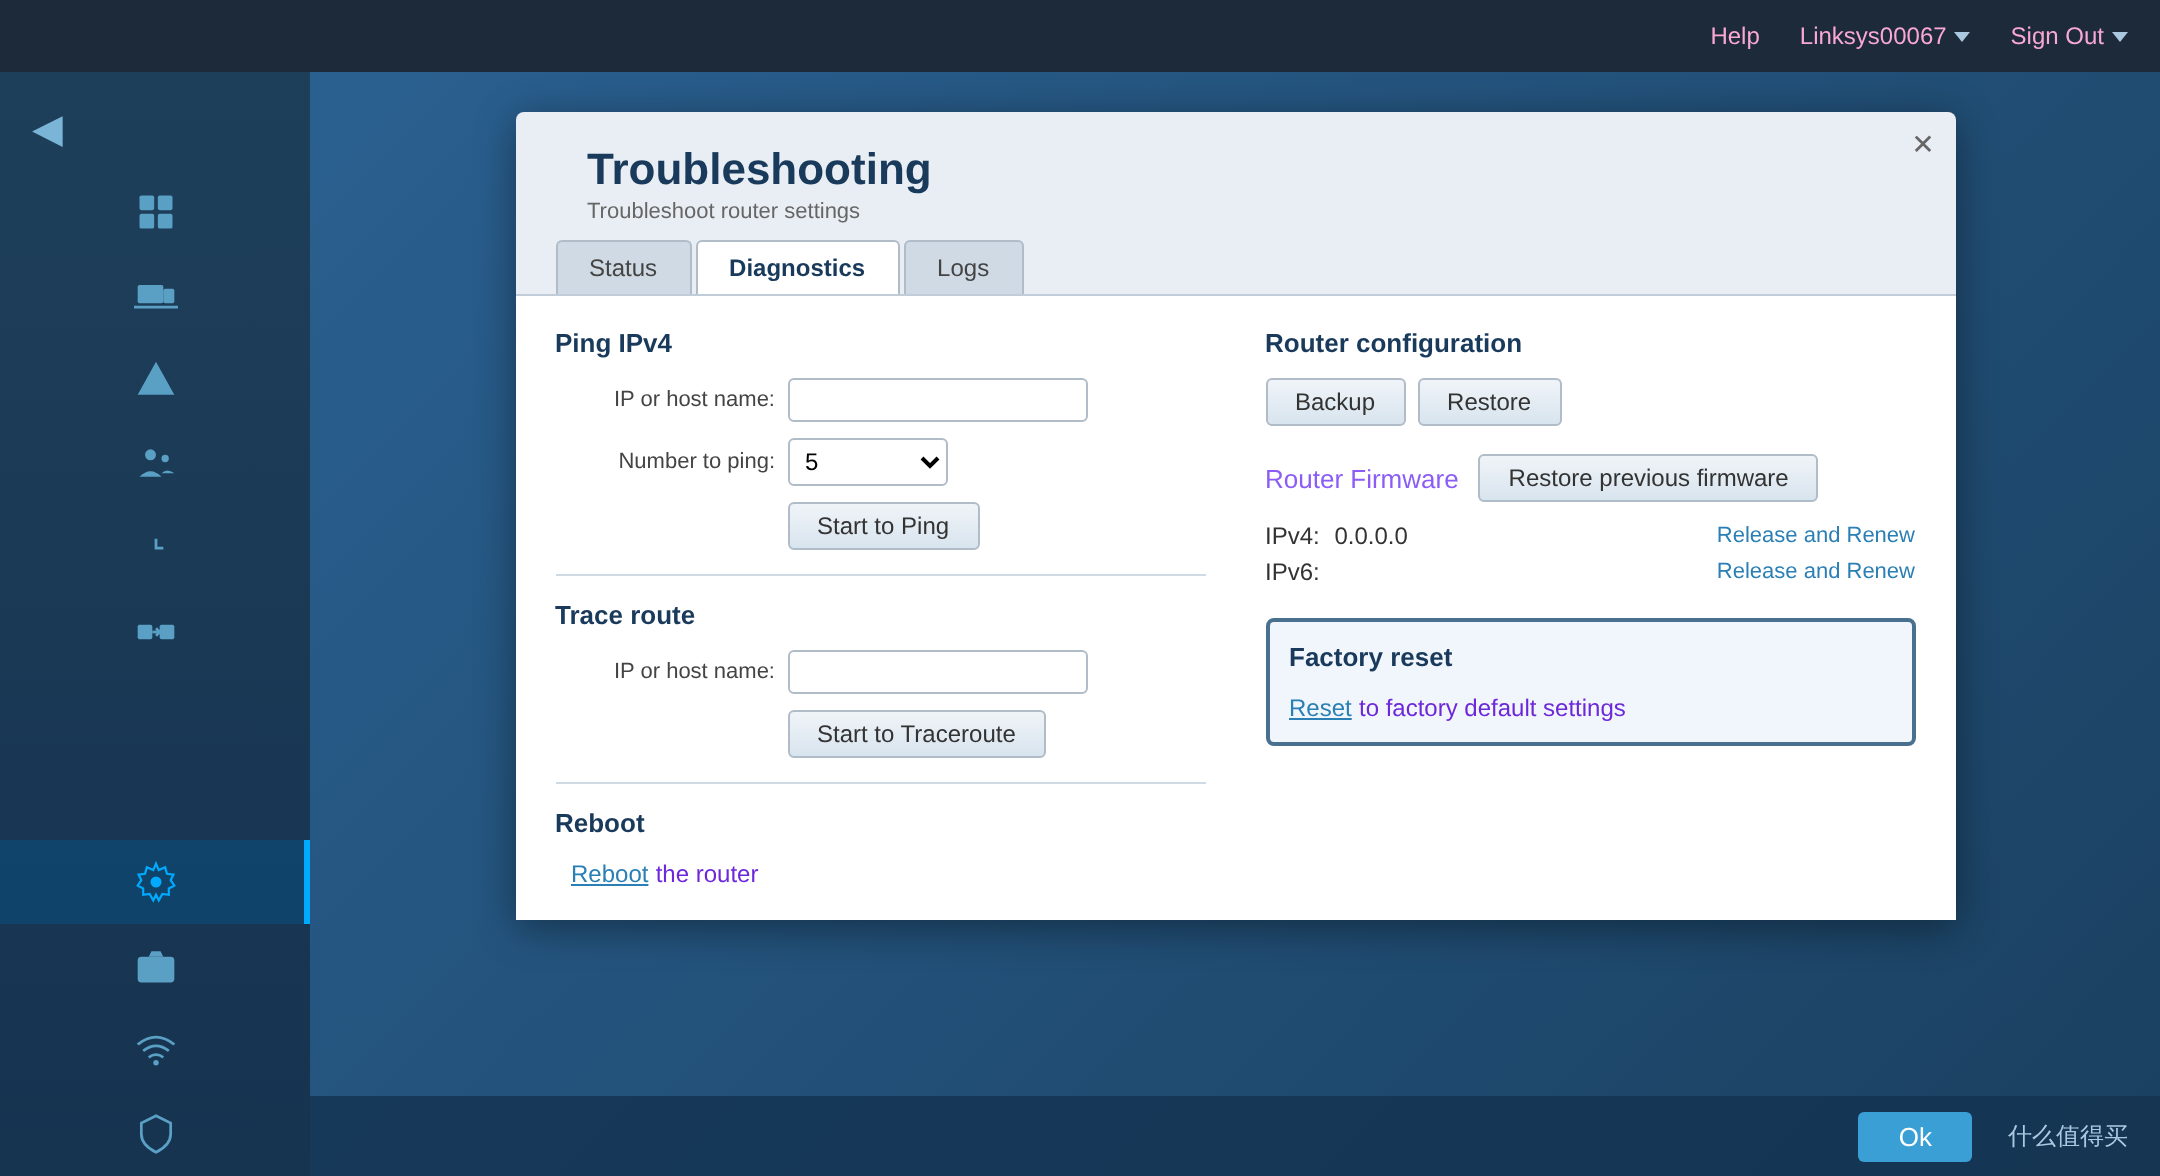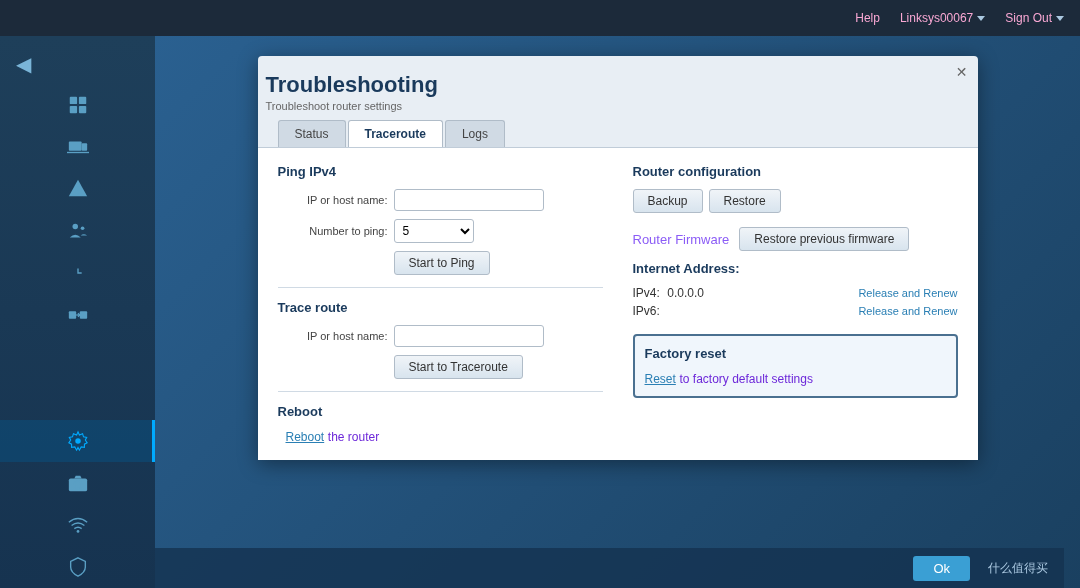--- a/index.html
+++ b/index.html
@@ -143,21 +143,21 @@
       width: 16px;
       height: 16px;
       cursor: pointer;
       color: #666;
       font-size: 14px;
       display: flex;
       align-items: center;
       justify-content: center;
     }
     .dialog-header {
-      padding: 16px 8px 8px;
+      padding: 16px 36px 8px;
     }
     .dialog-title {
       font-size: 22px;
       color: #1a3a5c;
       font-weight: bold;
     }
     .dialog-subtitle {
       font-size: 11px;
       color: #666;
       margin-top: 2px;
@@ -308,21 +308,21 @@
       font-weight: bold;
       pointer-events: none;
       top: 310px;
       left: 390px;
     }
 
     
     .bottom-bar {
       position: absolute;
       bottom: 0;
-      right: 16px;
+      right: 0;
       left: 0;
       height: 40px;
       background: rgba(20,50,80,0.8);
       display: flex;
       align-items: center;
       justify-content: flex-end;
       padding: 0 16px;
       gap: 10px;
     }
     .ok-btn {
@@ -468,21 +468,21 @@
 
       <div class="dialog-close">✕</div>
 
       <div class="dialog-header">
         <div class="dialog-title">Troubleshooting</div>
         <div class="dialog-subtitle">Troubleshoot router settings</div>
       </div>
 
       <div class="tabs">
         <div class="tab">Status</div>
-        <div class="tab active">Traceroute</div>
+        <div class="tab active">Diagnostics</div>
         <div class="tab">Logs</div>
       </div>
 
       <div class="dialog-body">
 
         <div class="left-panel">
 
           <div class="section-title">Ping IPv4</div>
           <div class="form-row">
             <span class="form-label">IP or host name:</span>
@@ -530,21 +530,20 @@
             <button class="btn">Backup</button>
             <button class="btn">Restore</button>
           </div>
 
           <div class="router-firmware-row">
             <span class="router-firmware-label">Router Firmware</span>
             <button class="btn">Restore previous firmware</button>
           </div>
 
           <div class="internet-address">
-            <div class="section-title">Internet Address:</div>
             <div class="addr-row">
               <span class="addr-label">
                 <span>IPv4:</span>
                 <span style="margin-left:4px;">0.0.0.0</span>
               </span>
               <a class="addr-link" href="#">Release and Renew</a>
             </div>
             <div class="addr-row">
               <span class="addr-label">IPv6:</span>
               <a class="addr-link" href="#">Release and Renew</a>

